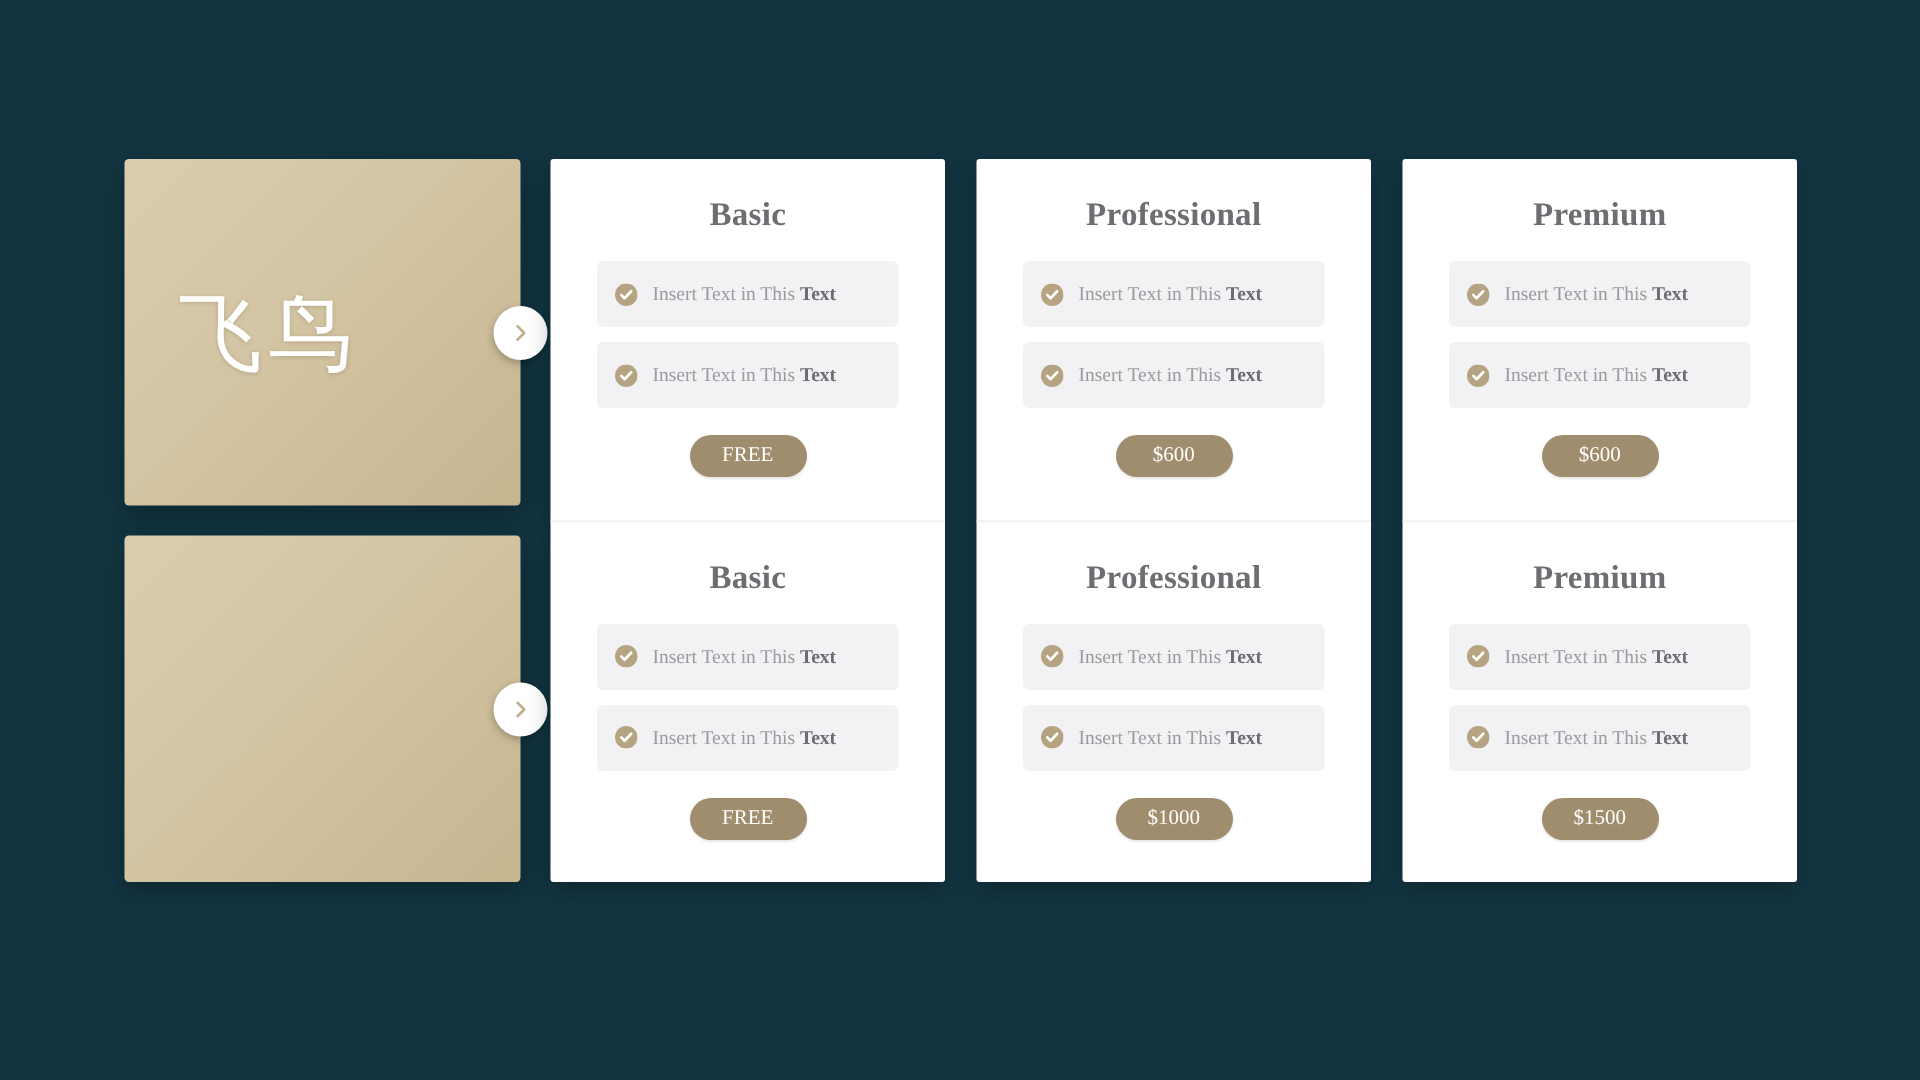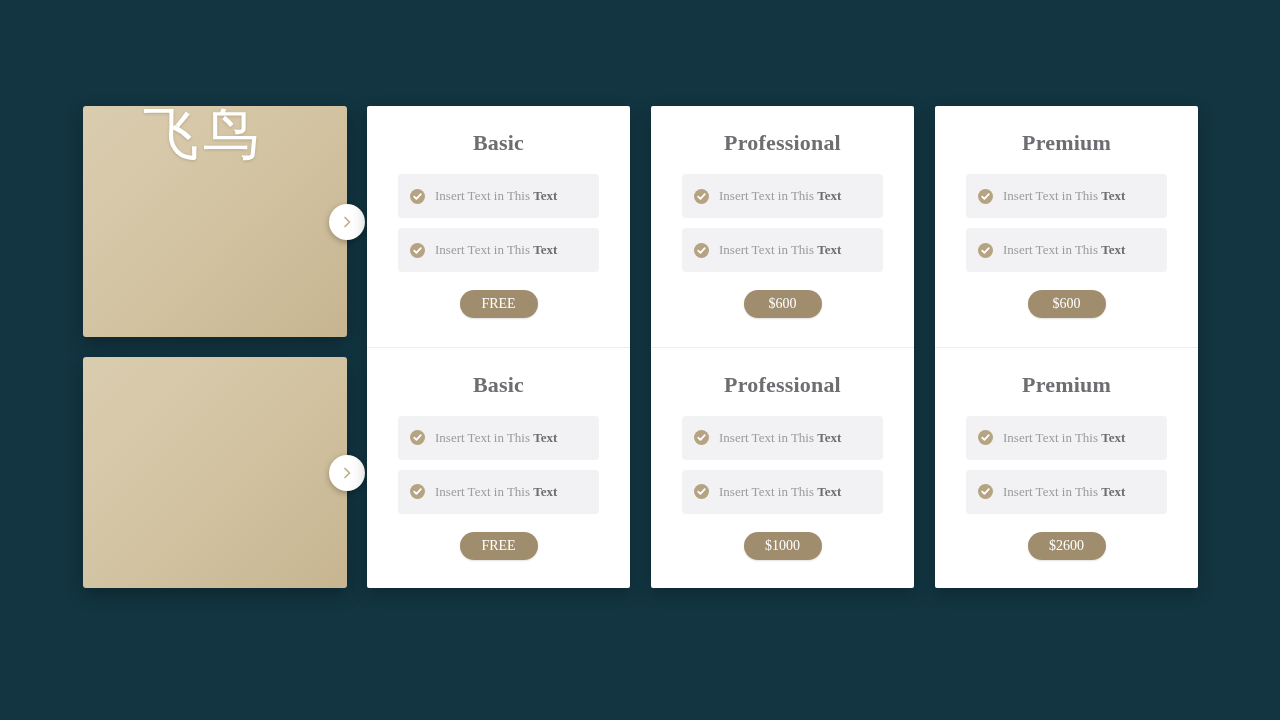--- a/index.html
+++ b/index.html
@@ -33,21 +33,21 @@
 
   .tile {
     position: relative;
     width: 264px;
     height: 231px;
     border-radius: 3px;
     background: linear-gradient(135deg, #dacdaf 0%, #d3c4a3 45%, #c7b590 100%);
     box-shadow: 0 6px 18px rgba(0, 0, 0, 0.30);
     margin-bottom: 20px;
     display: flex;
-    padding-left: 24px;
+    align-items: center;
   }
 
   .tile-label {
     color: #ffffff;
     font-size: 56px;
     font-weight: 400;
     letter-spacing: 4px;
     margin-left: 36px;
     line-height: 1;
     text-shadow: 0 1px 3px rgba(90, 75, 45, 0.25);
@@ -316,18 +316,18 @@
           </div>
           <div class="feature">
             <span class="check-icon">
               <svg width="15" height="15" viewBox="0 0 15 15">
                 <circle cx="7.5" cy="7.5" r="7.5" fill="#b5a382"></circle>
                 <path d="M4.2 7.6 L6.4 9.8 L10.8 5.2" fill="none" stroke="#ffffff" stroke-width="1.8" stroke-linecap="round" stroke-linejoin="round"></path>
               </svg>
             </span>
             <span class="feature-text"><span>Insert Text in This </span><b>Text</b></span>
           </div>
-          <div class="price-pill">$2600</div>
+          <div class="price-pill">$1500</div>
         </div>
       </div>
     </div>
 
 </div>
 
 </body></html>

